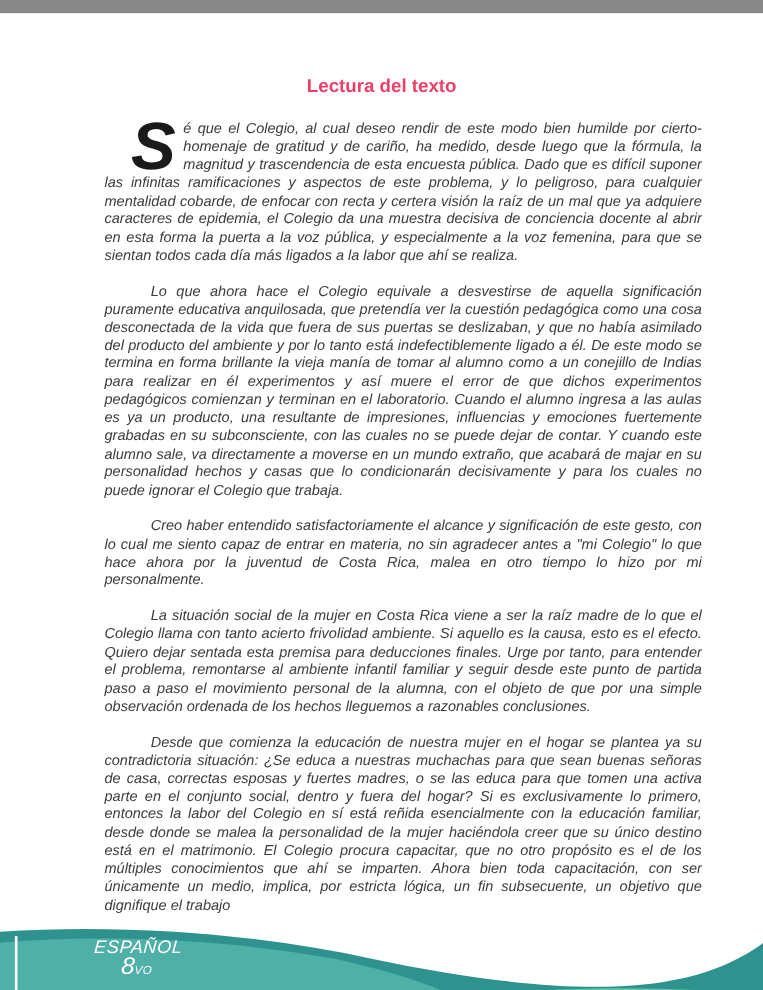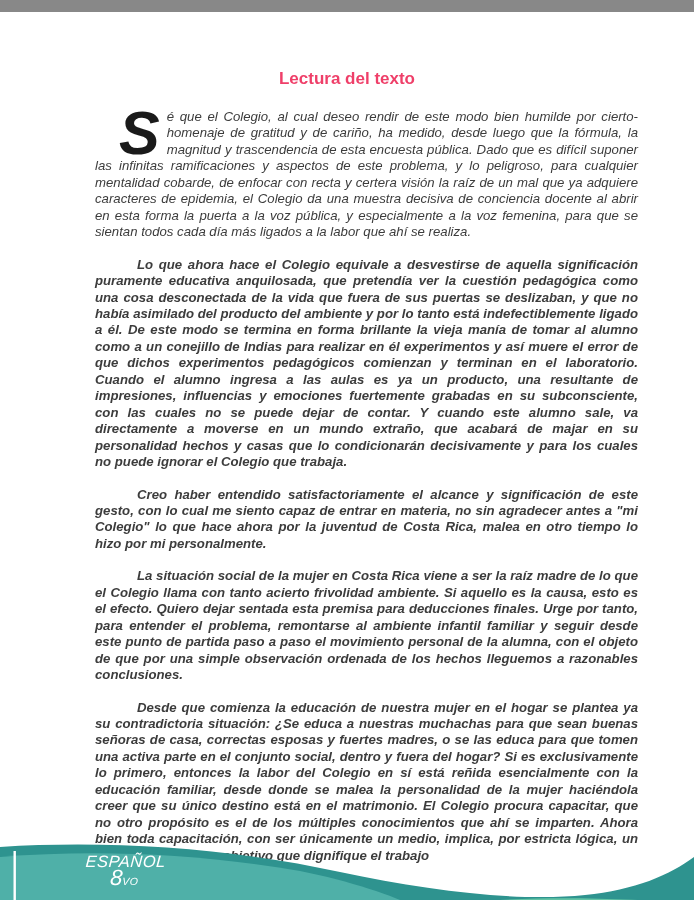--- a/index.html
+++ b/index.html
@@ -31,21 +31,21 @@
     position:absolute;
     left:95px;top:97px;
     width:543px;
     color:var(--text-color);
     font-style:italic;
     font-size:13.2px;
     line-height:16.45px;
     text-align:justify;
   }
   .content p{margin:0 0 16px 0;}
-  .content p.indented{text-indent:42px;font-weight:bold;}
+  .content p.indented{text-indent:42px;}
   .dropcap{
     float:left;
     font-size:61px;
     line-height:47px;
     font-weight:bold;
     font-style:italic;
     color:#1a1a1a;
     margin:1px 7px 0 24px;
   }
   .footer{

